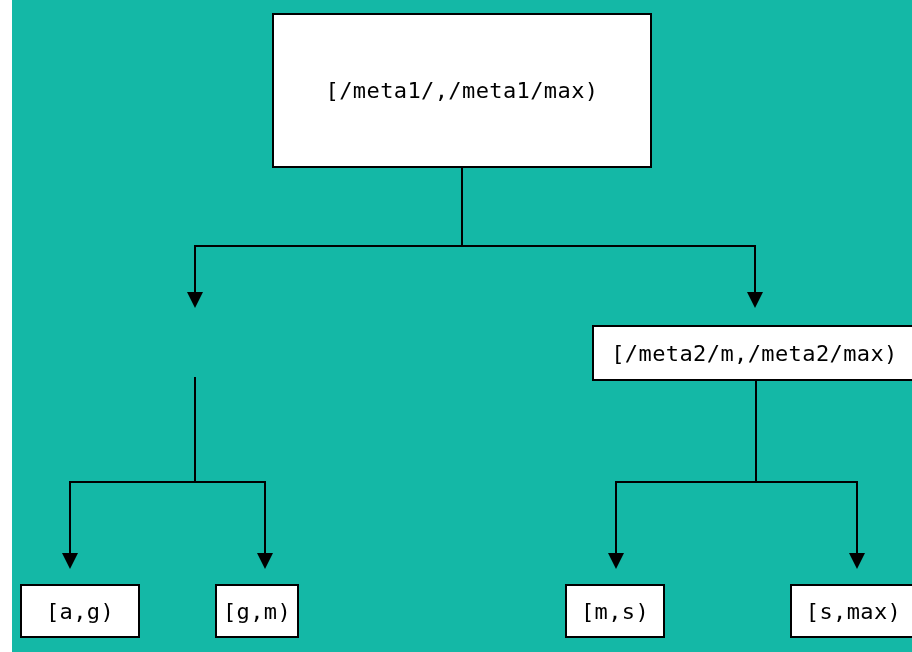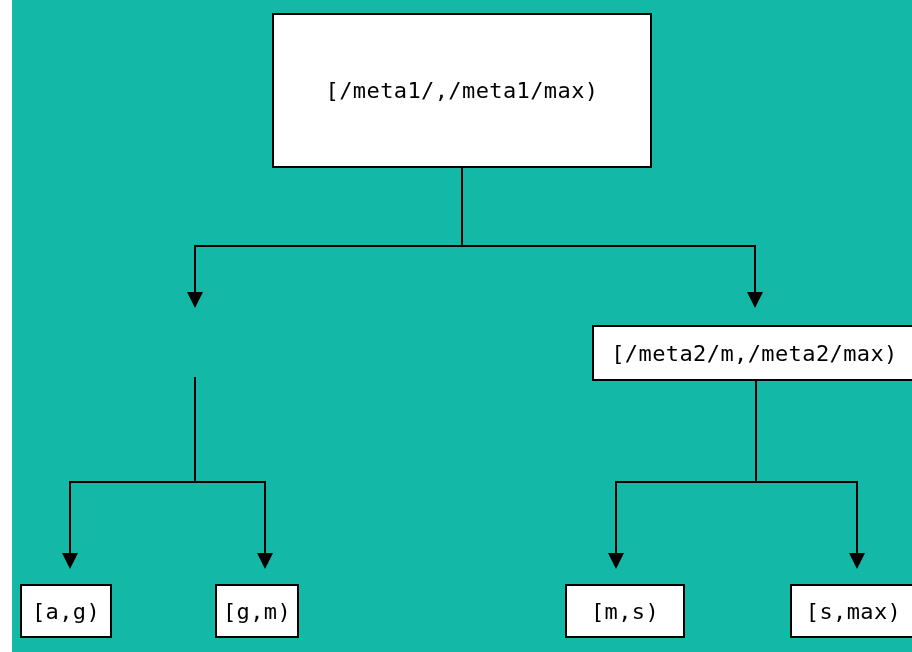--- a/index.html
+++ b/index.html
@@ -35,23 +35,23 @@
   .node-label {
     color: #000000;
     font-size: 22px;
     letter-spacing: 0.4px;
     white-space: pre;
   }
   
   .node-root   { left: 260px; top: 13px;  width: 380px; height: 155px; }
   .node-l      { left: 22px;  top: 325px; width: 323px; height: 52px; }
   .node-r      { left: 580px; top: 325px; width: 325px; height: 56px; }
-  .node-ll     { left: 8px;   top: 584px; width: 92px; height: 54px; }
+  .node-ll     { left: 8px;   top: 584px; width: 120px; height: 54px; }
   .node-lr     { left: 203px; top: 584px; width: 84px; height: 54px; }
-  .node-rl     { left: 553px; top: 584px; width: 120px; height: 54px; }
+  .node-rl     { left: 553px; top: 584px; width: 100px; height: 54px; }
   .node-rr     { left: 778px; top: 584px; width: 127px; height: 54px; }
 </style>
 </head>
 <body>
 
 <div class="canvas">
 
   <svg class="connector-layer" viewBox="0 0 912 652" xmlns="http://www.w3.org/2000/svg">
 
     <line x1="450" y1="168" x2="450" y2="246" stroke="#000000" stroke-width="2"></line>

